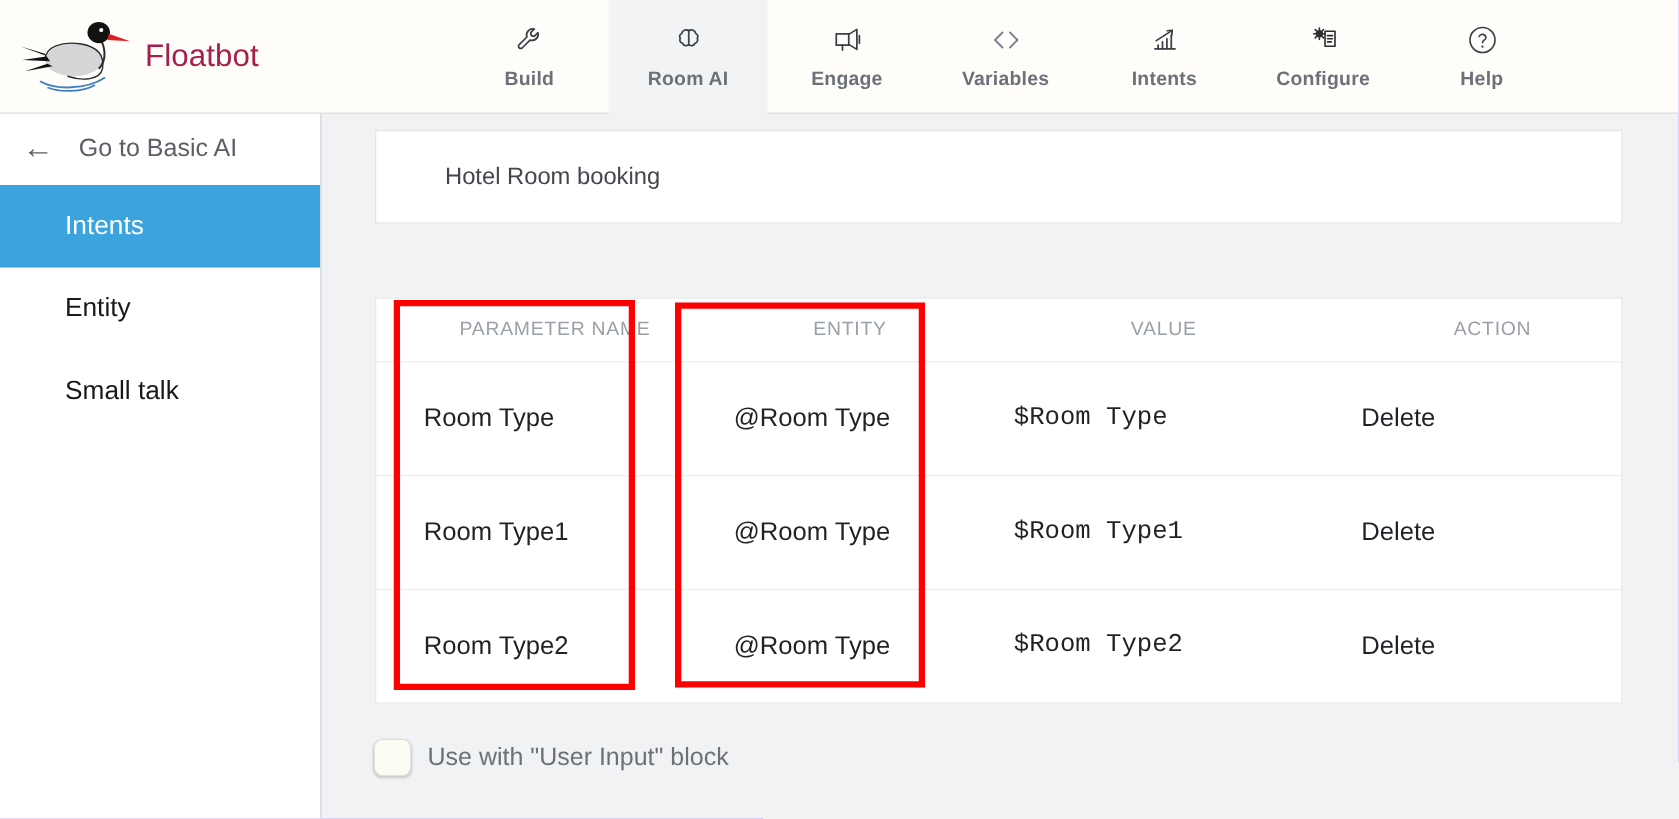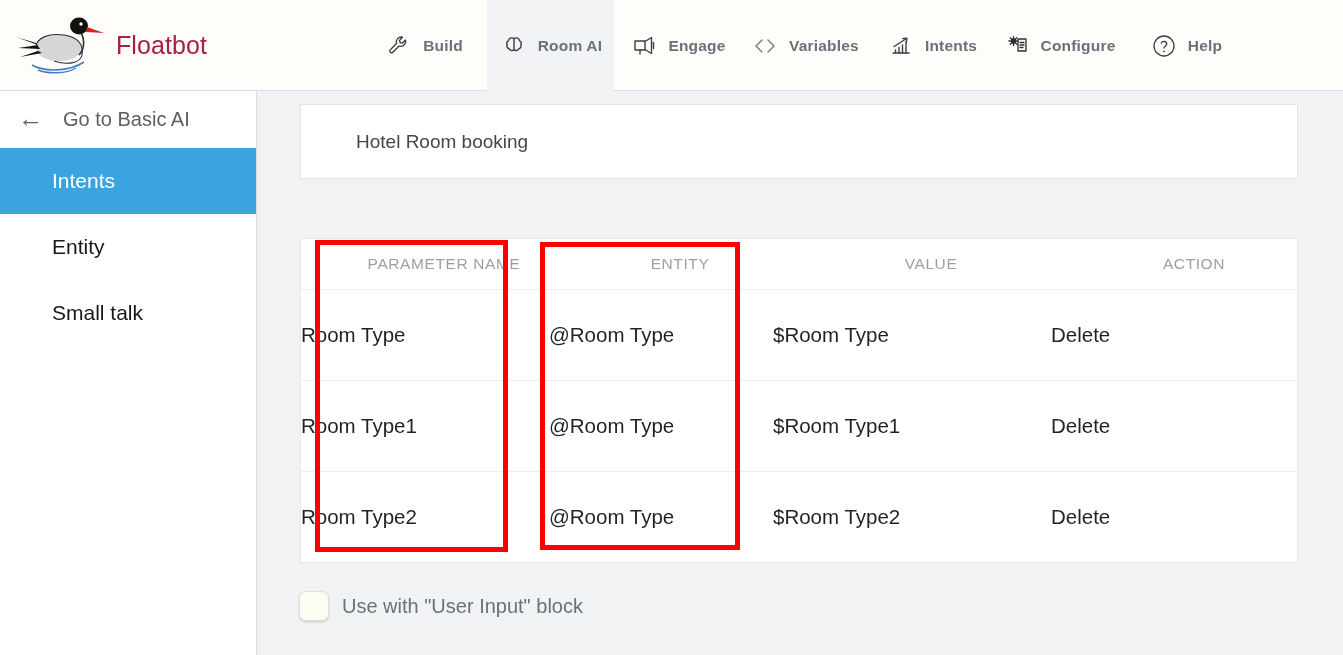--- a/index.html
+++ b/index.html
@@ -58,21 +58,21 @@
     display: flex;
     align-items: stretch;
     justify-content: flex-start;
   }
 
   .nav-item {
     flex: 0 0 auto;
     width: 127px;
     height: 91px;
     display: flex;
-    flex-direction: row;
+    flex-direction: column;
     align-items: center;
     justify-content: center;
     gap: 9px;
     cursor: pointer;
     user-select: none;
   }
   .nav-item.active { background: #F2F3F5; }
   .nav-icon {
     width: 30px;
     height: 28px;
@@ -190,32 +190,33 @@
     color: #9aa0a8;
     letter-spacing: 0.6px;
     height: 50px;
     padding-left: 38px;
     vertical-align: middle;
     border-bottom: 1px solid #ededef;
     white-space: nowrap;
   }
   .table td {
     height: 91px;
+    padding-left: 38px;
     vertical-align: middle;
     font-size: 20.5px;
     color: #1f2226;
     border-bottom: 1px solid #ededef;
     white-space: nowrap;
   }
   .table tr:last-child td { border-bottom: none; }
   .col-param { width: 248px; }
   .col-entity { width: 224px; }
   .col-value  { width: 278px; }
   .col-action { width: 248px; }
-  .cell-value  { color: #2b3a4a; }
+  .cell-value  { color: #2b3a4a; font-family: Liberation Mono, monospace; }
   .cell-action { color: #1f2226; cursor: pointer; }
 
   
   .annot {
     position: absolute;
     border: 5px solid #FF0000;
     pointer-events: none;
     background: transparent;
   }
   .annot-param  { top: 149px; left: 58px;  width: 193px; height: 312px; }

